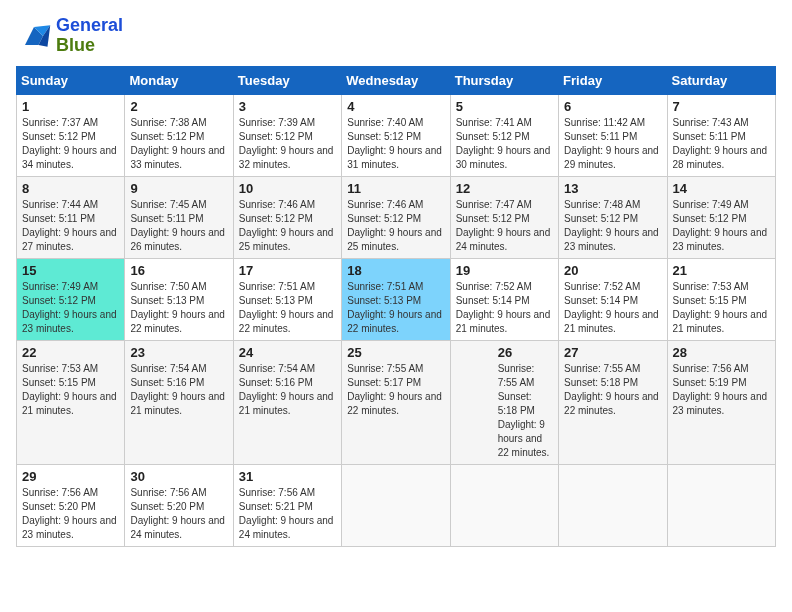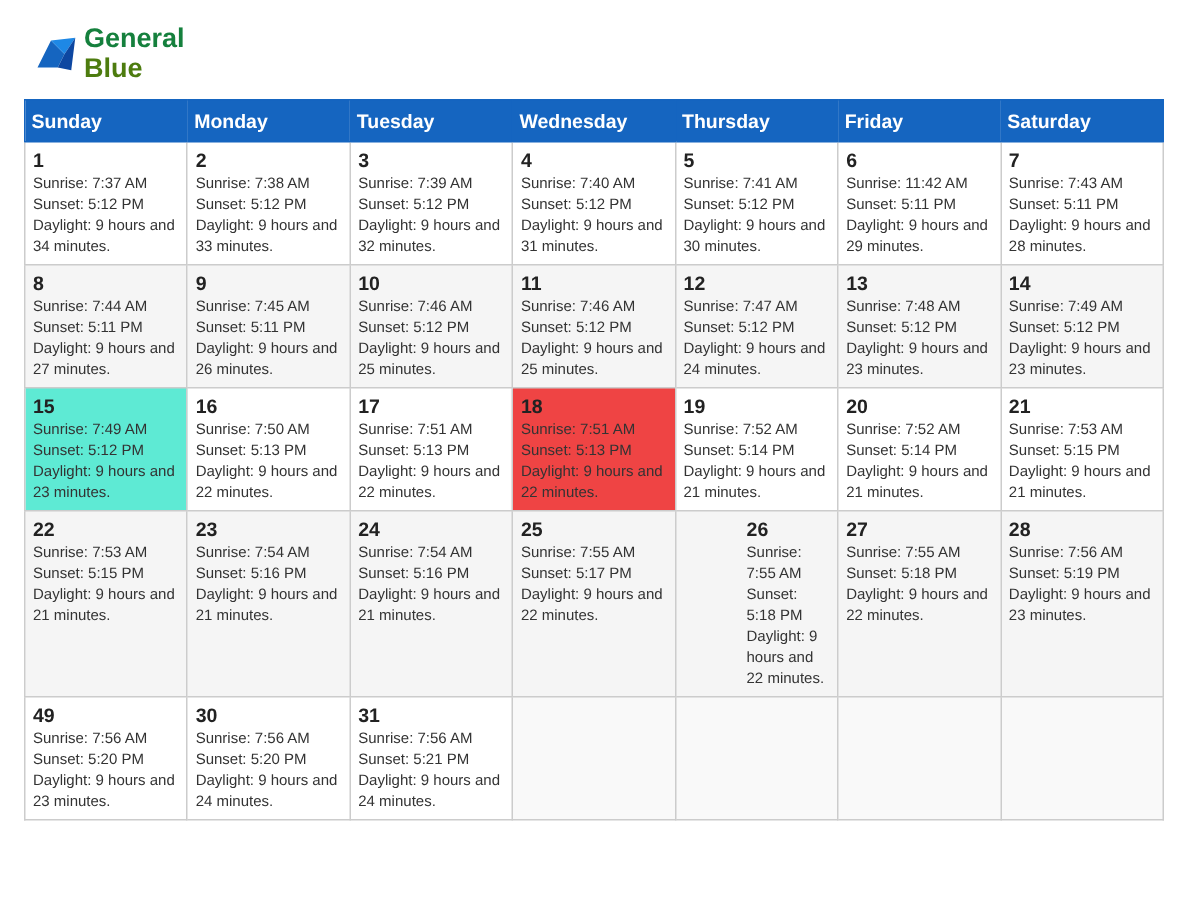--- a/index.html
+++ b/index.html
@@ -21,21 +21,21 @@
       align-items: center;
       gap: 4px;
     }
     .logo-text {
       font-size: 18px;
       font-weight: bold;
       color: #333;
       line-height: 1.1;
     }
     .logo-text span {
-      color: #15803d;
+      color: #1d4ed8;
     }
     .logo-bird {
       width: 36px;
       height: 36px;
     }
     .title-block {
       text-align: right;
     }
     .month-title {
       font-size: 32px;
@@ -225,21 +225,21 @@
           <div class="day-info" style="white-space: pre-line;">Sunrise: 7:50 AM
 Sunset: 5:13 PM
 Daylight: 9 hours and 22 minutes.</div>
         </td>
         <td style="background: rgb(255, 255, 255);">
           <span class="day-num">17</span>
           <div class="day-info" style="white-space: pre-line;">Sunrise: 7:51 AM
 Sunset: 5:13 PM
 Daylight: 9 hours and 22 minutes.</div>
         </td>
-        <td style="background: #ef4444;">
+        <td style="background: #7dd3fc;">
           <span class="day-num">18</span>
           <div class="day-info" style="white-space: pre-line;">Sunrise: 7:51 AM
 Sunset: 5:13 PM
 Daylight: 9 hours and 22 minutes.</div>
         </td>
         <td style="background: rgb(255, 255, 255);">
           <span class="day-num">19</span>
           <div class="day-info" style="white-space: pre-line;">Sunrise: 7:52 AM
 Sunset: 5:14 PM
 Daylight: 9 hours and 21 minutes.</div>
@@ -296,21 +296,21 @@
         </td>
         <td style="background: rgb(245, 245, 245);">
           <span class="day-num">28</span>
           <div class="day-info" style="white-space: pre-line;">Sunrise: 7:56 AM
 Sunset: 5:19 PM
 Daylight: 9 hours and 23 minutes.</div>
         </td>
       </tr>
       <tr>
         <td style="background: rgb(255, 255, 255);">
-          <span class="day-num">49</span>
+          <span class="day-num">29</span>
           <div class="day-info" style="white-space: pre-line;">Sunrise: 7:56 AM
 Sunset: 5:20 PM
 Daylight: 9 hours and 23 minutes.</div>
         </td>
         <td style="background: rgb(255, 255, 255);">
           <span class="day-num">30</span>
           <div class="day-info" style="white-space: pre-line;">Sunrise: 7:56 AM
 Sunset: 5:20 PM
 Daylight: 9 hours and 24 minutes.</div>
         </td>

